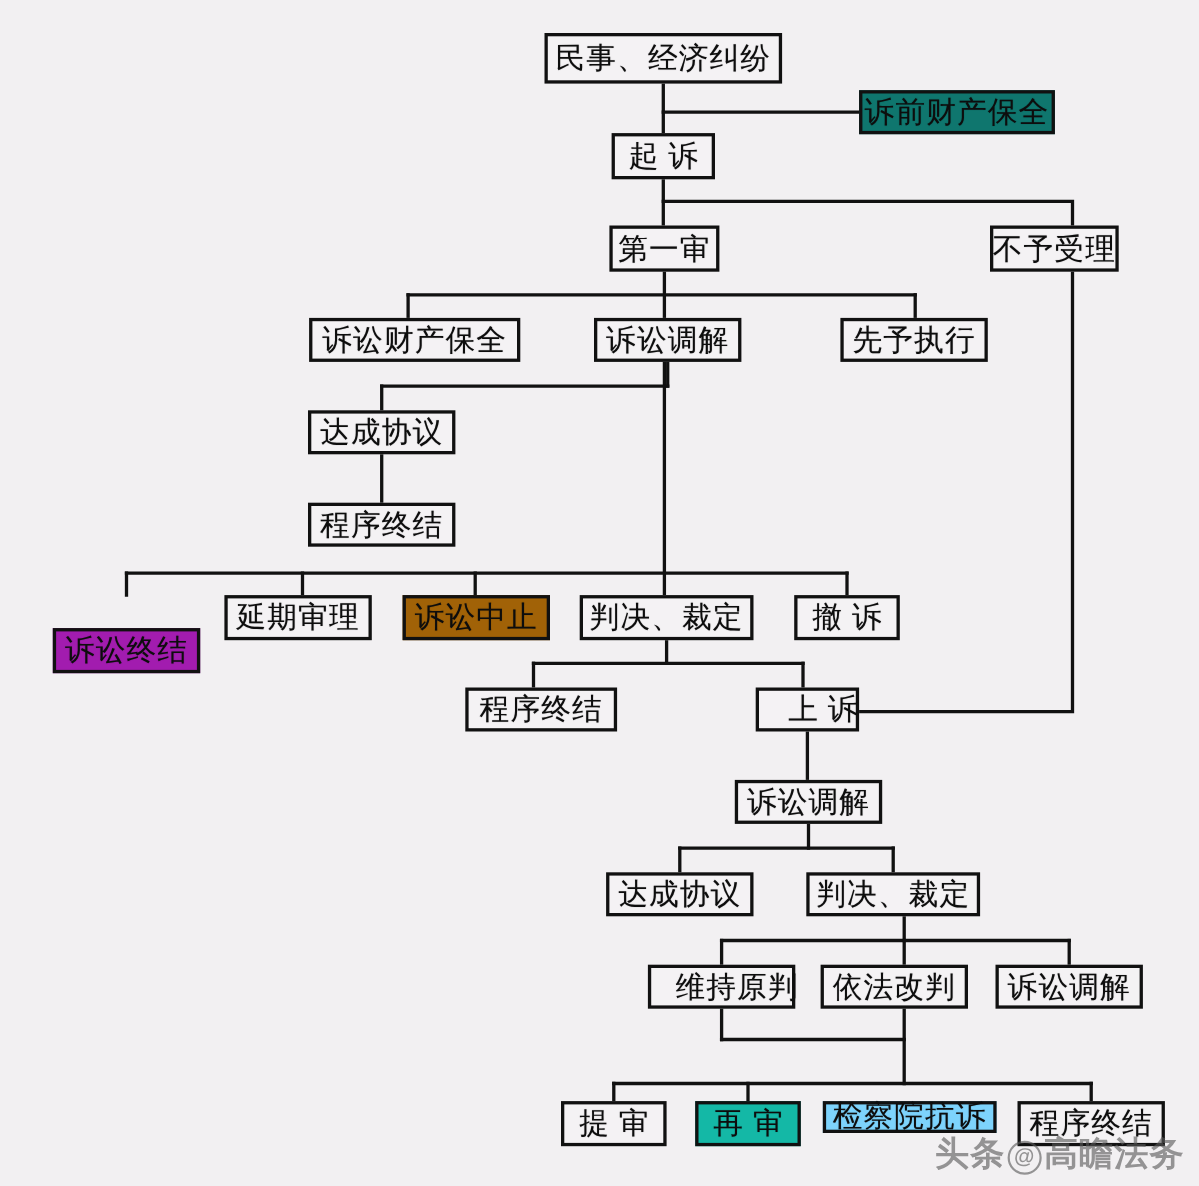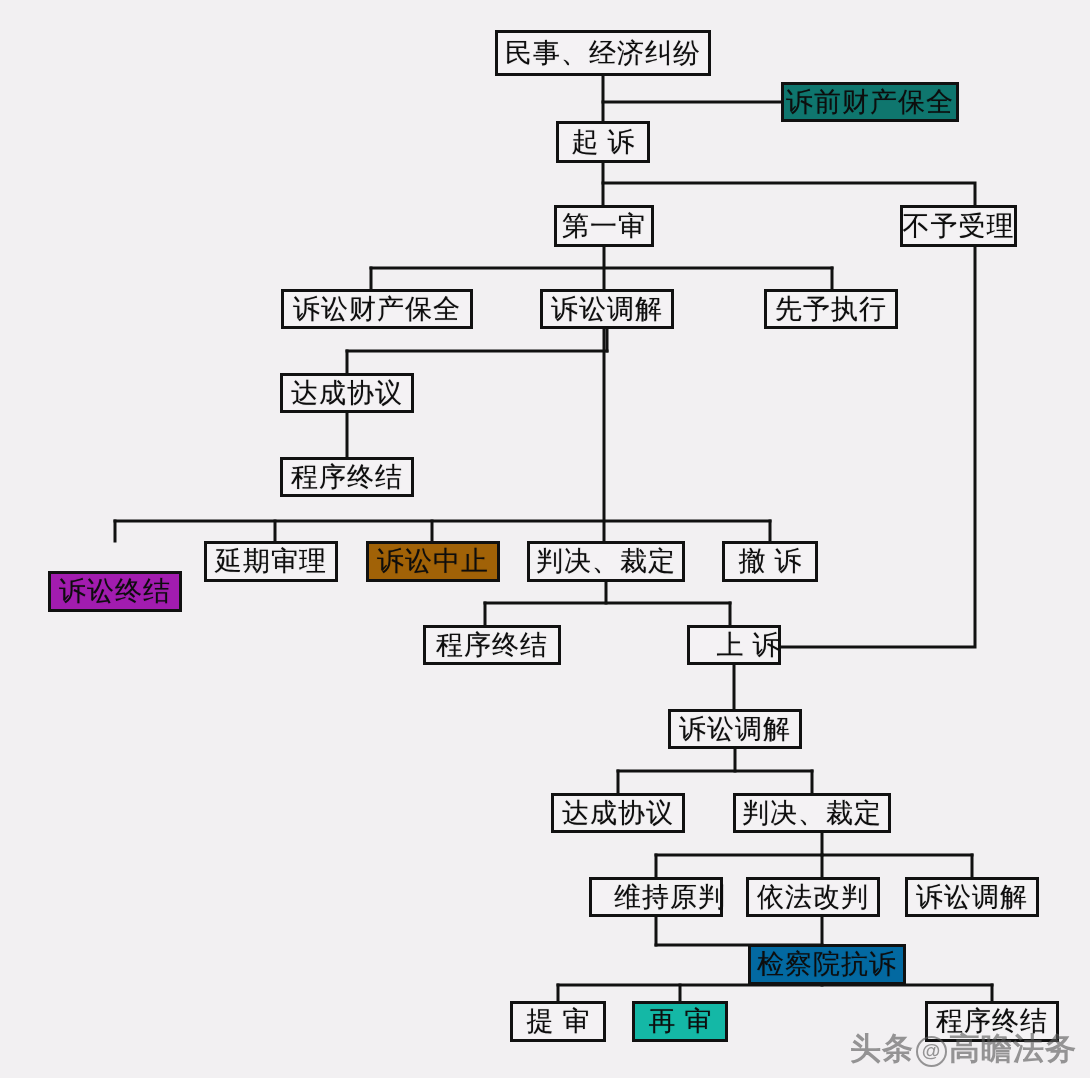--- a/index.html
+++ b/index.html
@@ -146,21 +146,21 @@
       <div class="node" style="left: 423px; top: 625px; width: 138px; height: 40px; background: rgb(244, 242, 244); border-color: rgb(17, 17, 17);">程序终结</div>
       <div class="node spaced" style="left: 687px; top: 625px; width: 94px; height: 40px; background: rgb(244, 242, 244); border-color: rgb(17, 17, 17); padding-left: 28px;">上诉</div>
       <div class="node" style="left: 668px; top: 709px; width: 134px; height: 40px; background: rgb(244, 242, 244); border-color: rgb(17, 17, 17);">诉讼调解</div>
       <div class="node" style="left: 551px; top: 793px; width: 134px; height: 40px; background: rgb(244, 242, 244); border-color: rgb(17, 17, 17);">达成协议</div>
       <div class="node" style="left: 733px; top: 793px; width: 158px; height: 40px; background: rgb(244, 242, 244); border-color: rgb(17, 17, 17);">判决、裁定</div>
       <div class="node" style="left: 589px; top: 877px; width: 134px; height: 40px; background: rgb(244, 242, 244); border-color: rgb(17, 17, 17); padding-left: 28px;">维持原判</div>
       <div class="node" style="left: 746px; top: 877px; width: 134px; height: 40px; background: rgb(244, 242, 244); border-color: rgb(17, 17, 17);">依法改判</div>
       <div class="node" style="left: 905px; top: 877px; width: 134px; height: 40px; background: rgb(244, 242, 244); border-color: rgb(17, 17, 17);">诉讼调解</div>
       <div class="node spaced" style="left: 510px; top: 1001px; width: 96px; height: 41px; background: rgb(244, 242, 244); border-color: rgb(17, 17, 17);">提审</div>
       <div class="node spaced" style="left: 632px; top: 1001px; width: 96px; height: 41px; background: #14b8a6; border-color: rgb(17, 17, 17);">再审</div>
-      <div class="node" style="left: 748px; top: 944px; width: 158px; height: 41px; background: #0369a1; border-color: rgb(17, 17, 17);">检察院抗诉</div>
+      <div class="node" style="left: 748px; top: 1001px; width: 158px; height: 29px; background: #7dd3fc; border-color: rgb(17, 17, 17);">检察院抗诉</div>
       <div class="node" style="left: 925px; top: 1001px; width: 134px; height: 41px; background: rgb(244, 242, 244); border-color: rgb(17, 17, 17);">程序终结</div>
     </div>
 
   <div class="watermark" style="left: 850px; top: 1028px;">
     <span>头条</span><span class="wm-at">@</span><span>高瞻法务</span>
   </div>
 
 </div>
 
 </body></html>

